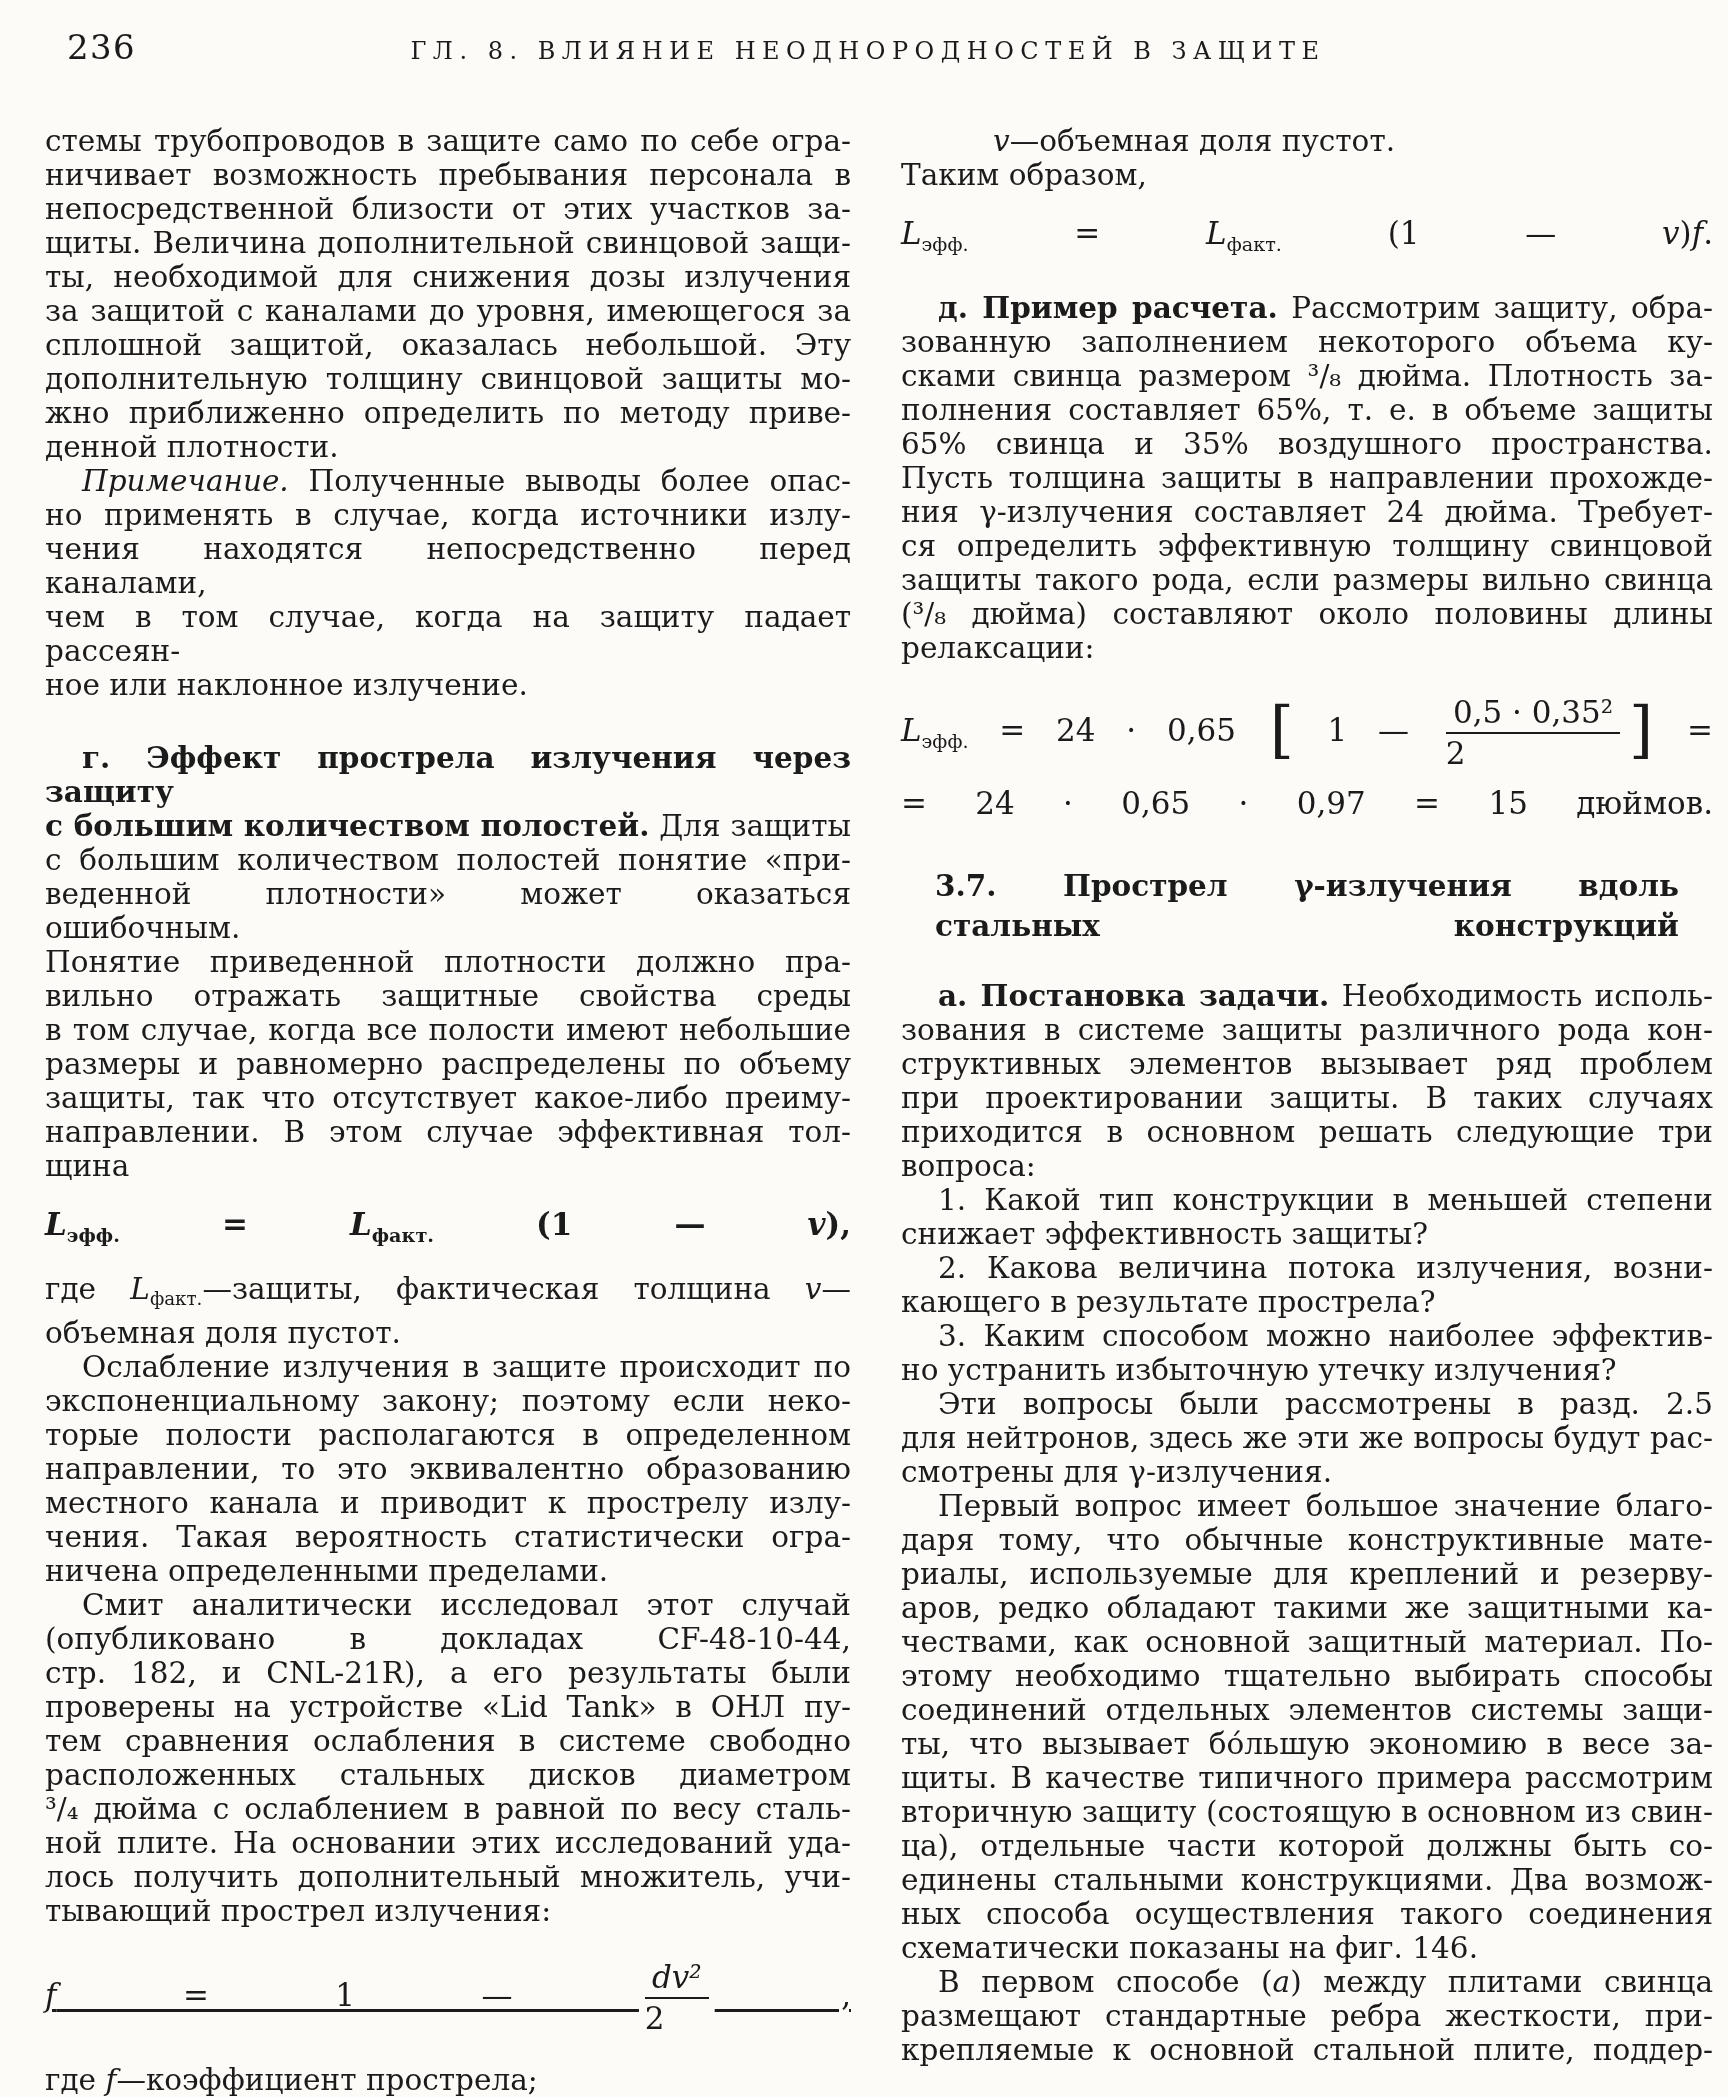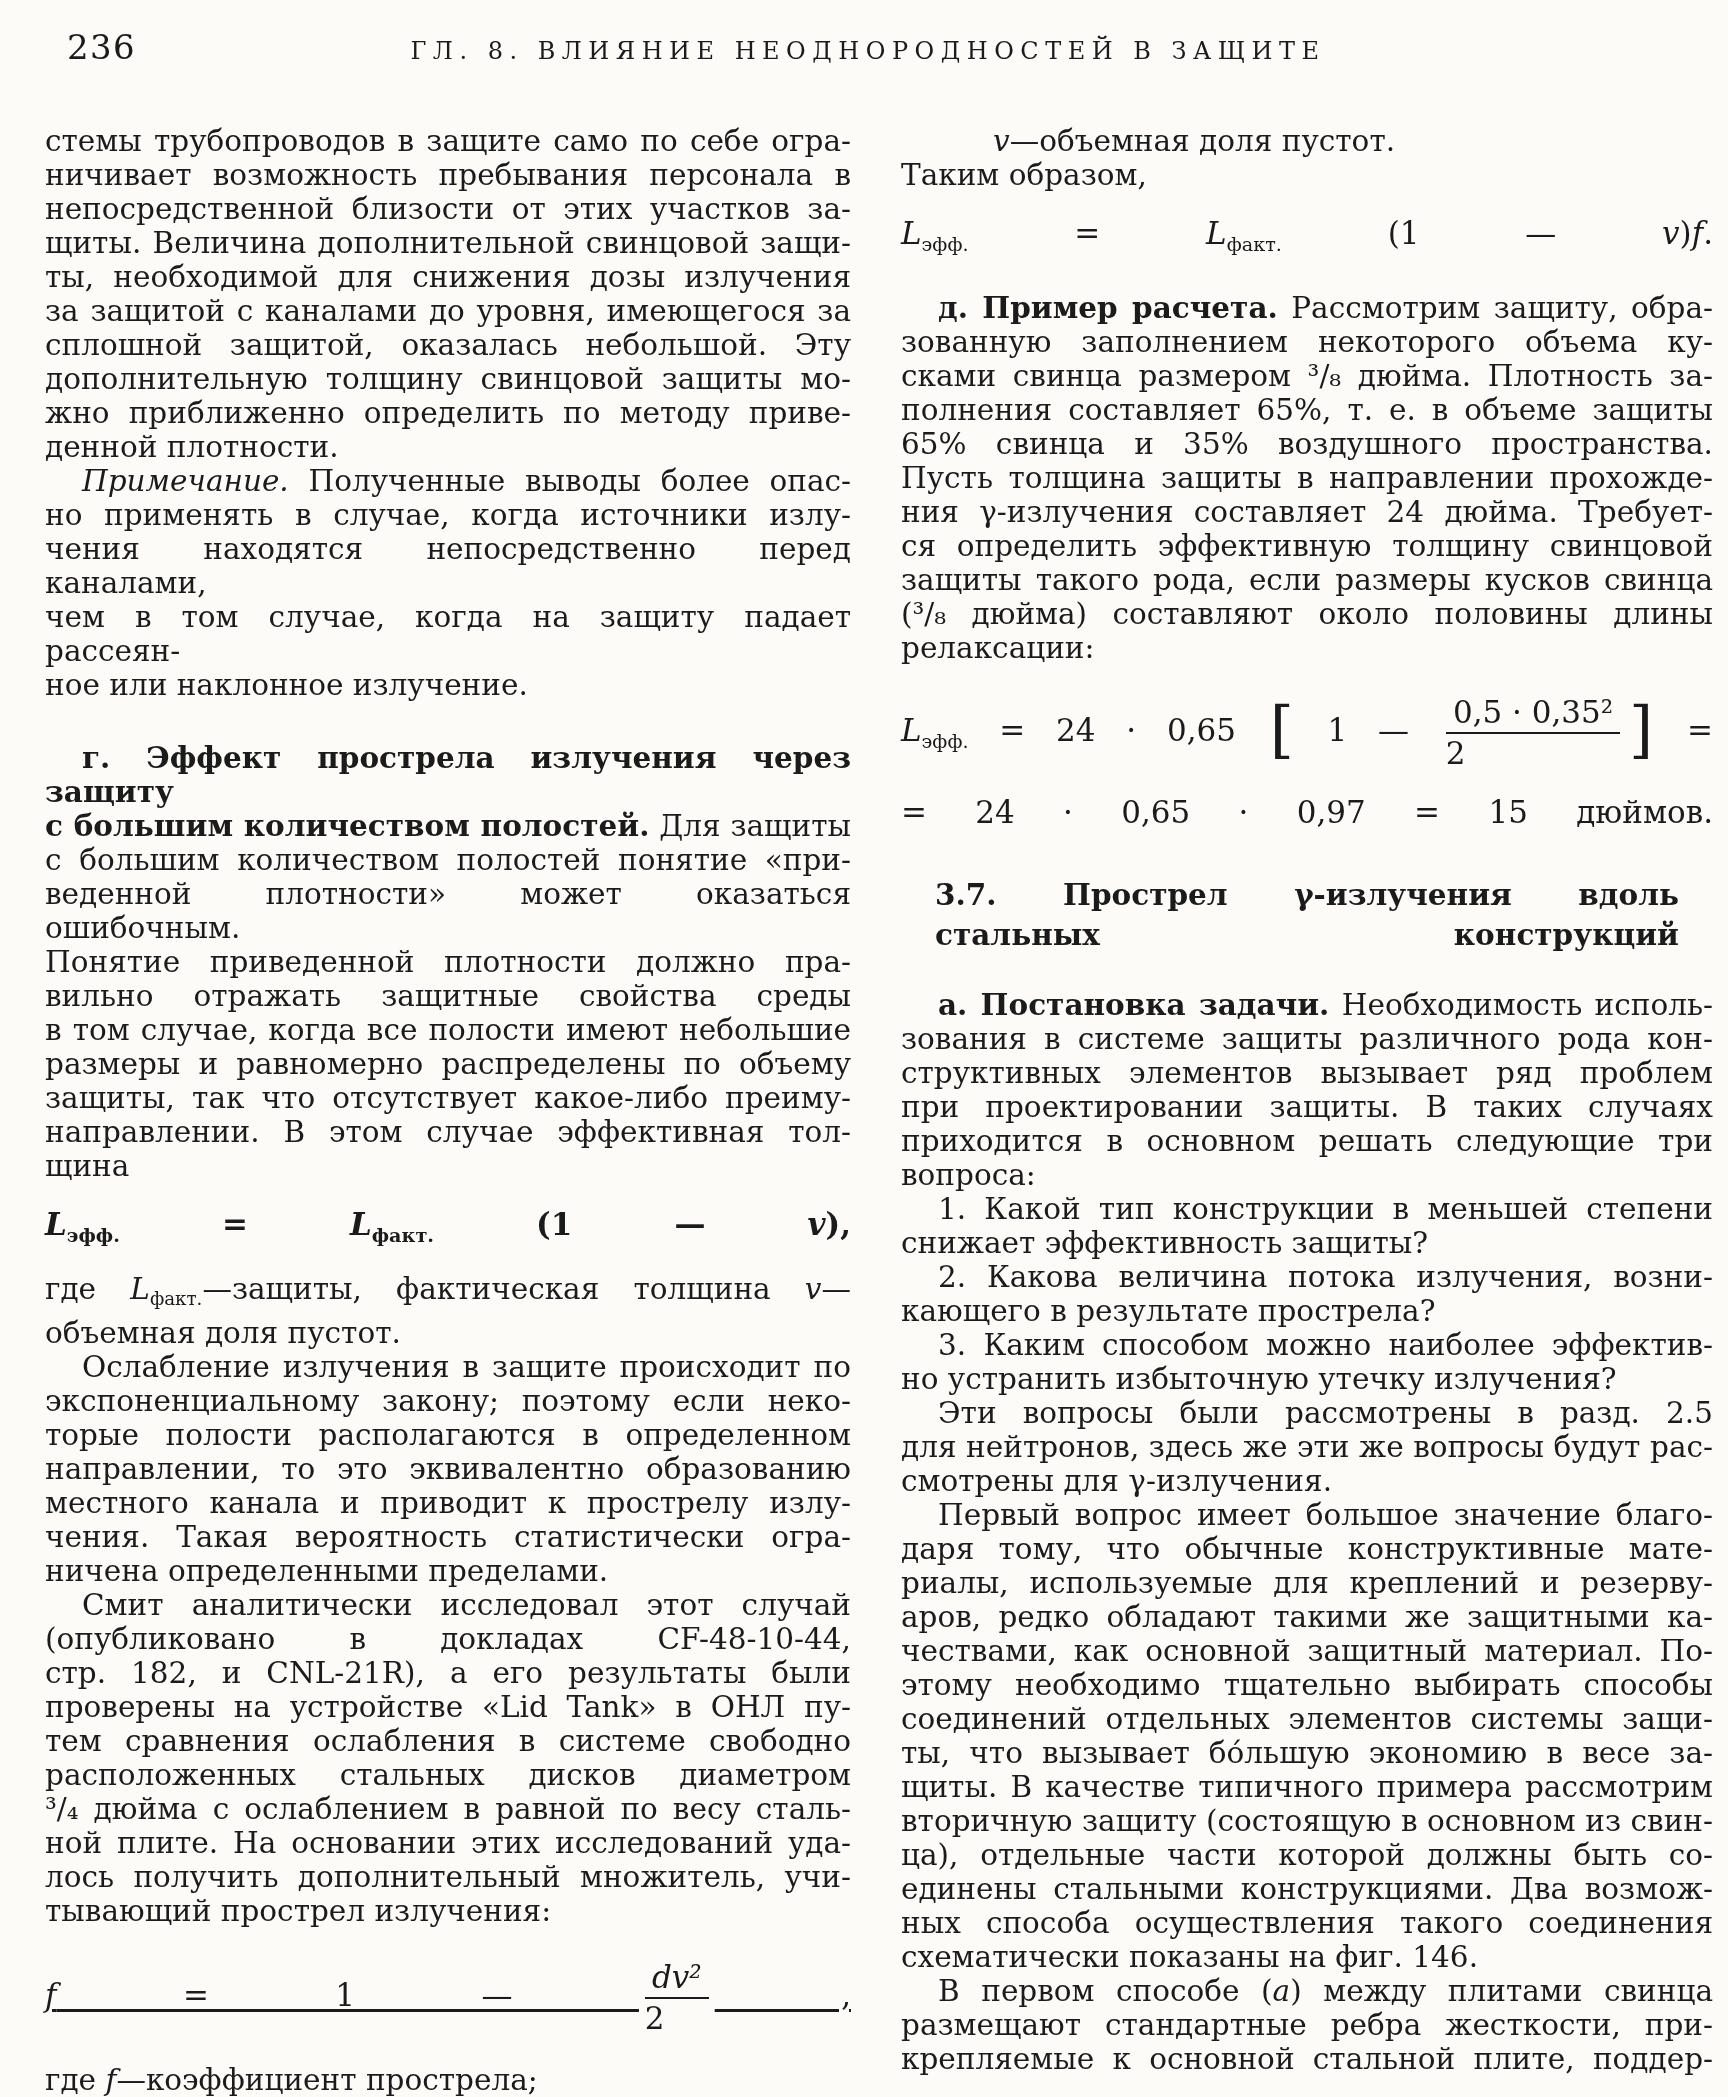--- a/index.html
+++ b/index.html
@@ -43,21 +43,21 @@
   .frac{
     display:inline-block;vertical-align:middle;
     text-align:center;line-height:1.12;margin:0 5.8px;
   }
   .frac .num{display:block;border-bottom:2.2px solid #1b1b1b;padding:0 7.2px 2.2px;}
   .frac .den{display:block;padding-top:2.2px;}
   .brk{font-size:200%;font-weight:400;vertical-align:-0.16em;margin:0 2.9px;}
   .f-efffact{margin:21.6px 0 24.5px;font-weight:bold;}
   .f-shoot{margin:32px 0 27px;text-decoration:underline;}
   .f-thus{margin:21.6px 0 35px;}
-  .f-calc{margin:26px 0 22px;}
+  .f-calc{margin:26px 0 13px;}
   .f-calc2{margin:4.3px 0 21.6px;}
   .h37{
     font-weight:bold;text-align:center;text-align-last:center;
     font-size:29.5px;line-height:40px;margin:43px 34px 33px;
   }
 </style>
 </head>
 <body>
 
 <div class="page">
@@ -157,21 +157,21 @@
 
     <div>
         <div class="ind"><span class="b">д. Пример расчета.</span><span> Рассмотрим защиту, обра-</span></div>
         <div>зованную заполнением некоторого объема ку-</div>
         <div>сками свинца размером ³/₈ дюйма. Плотность за-</div>
         <div>полнения составляет 65%, т. е. в объеме защиты</div>
         <div>65% свинца и 35% воздушного пространства.</div>
         <div>Пусть толщина защиты в направлении прохожде-</div>
         <div>ния γ-излучения составляет 24 дюйма. Требует-</div>
         <div>ся определить эффективную толщину свинцовой</div>
-        <div>защиты такого рода, если размеры кусков свинца</div>
+        <div>защиты такого рода, если размеры вильно свинца</div>
         <div>(³/₈ дюйма) составляют около половины длины</div>
         <div class="end">релаксации:</div>
       </div>
 
     <div class="formula f-calc">
       <span class="i">L</span><span class="fsub">эфф.</span><span> = 24 · 0,65 </span><span class="brk">[</span><span> 1 — </span><span class="frac"><span class="num">0,5 · 0,35²</span><span class="den">2</span></span><span class="brk">]</span><span> =</span>
     </div>
     <div class="formula f-calc2">
       <span>= 24 · 0,65 · 0,97 = 15 дюймов.</span>
     </div>

